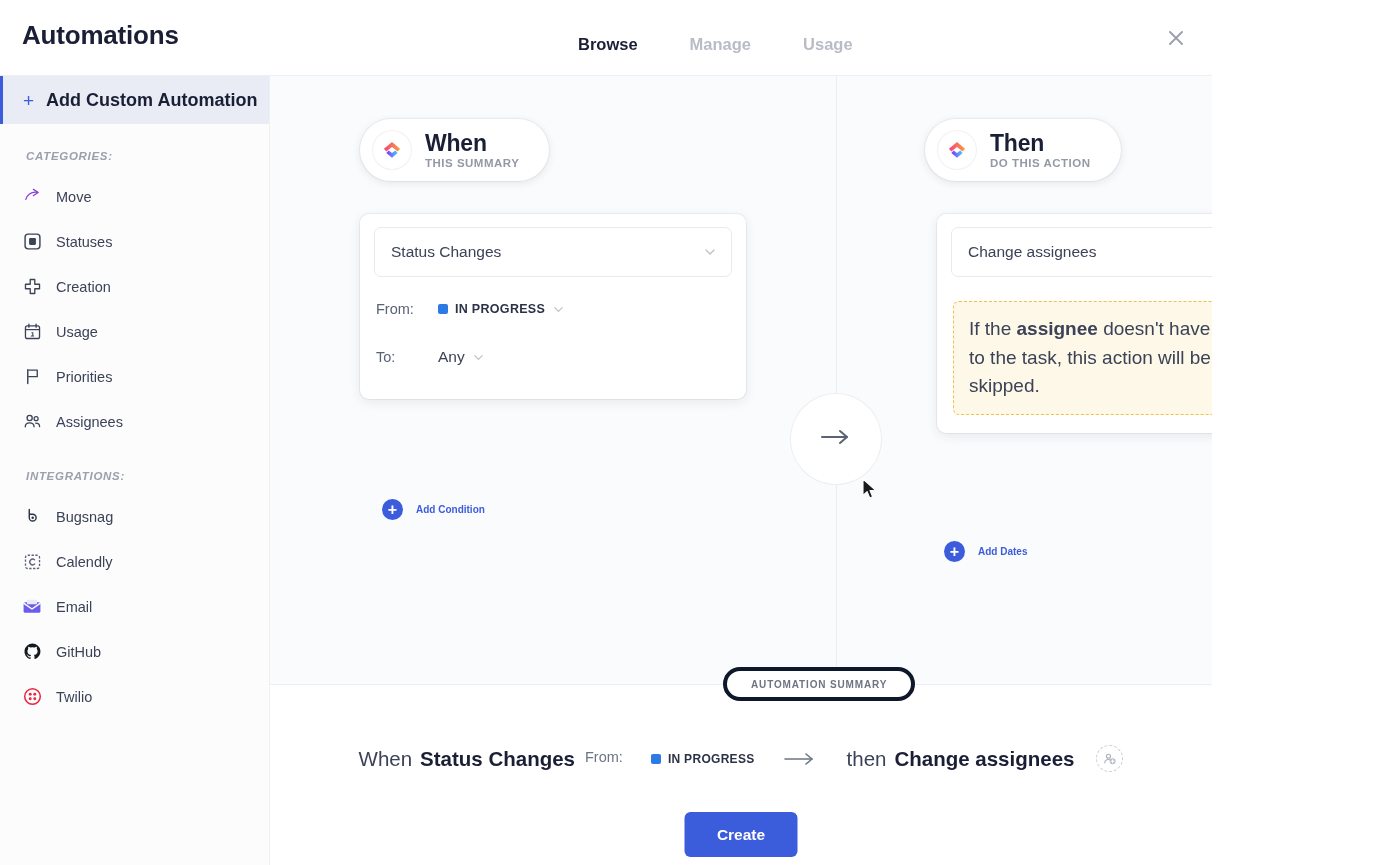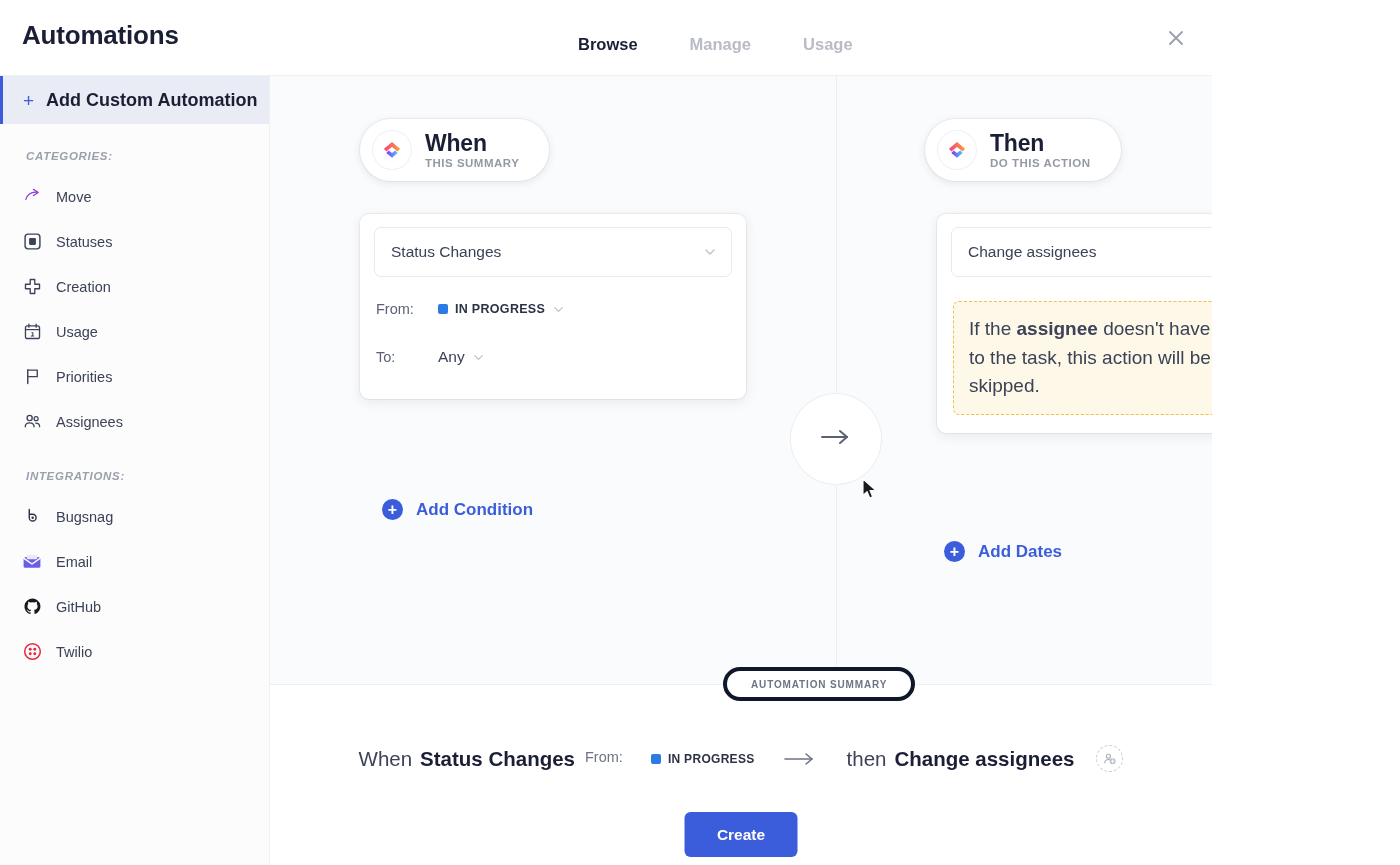--- a/index.html
+++ b/index.html
@@ -219,21 +219,21 @@
   }
   .add-cond { left: 112px; top: 423px; }
   .add-act  { left: 674px; top: 465px; }
   .add-btn .circ {
     width: 21px; height: 21px; border-radius: 50%;
     background: #3c5ddb;
     display: flex; align-items: center; justify-content: center;
     color: #fff; font-size: 16px; font-weight: 700; line-height: 1;
   }
   .add-btn .add-lbl {
-    font-size: 17px; font-weight: 700; color: #3c5ddb;
+    font-size: 10px; font-weight: 700; color: #3c5ddb;
   }
 
   
   .connector {
     position: absolute; left: 521px; top: 318px;
     width: 90px; height: 90px; border-radius: 50%;
     background: #ffffff;
     box-shadow: 0 0 0 1px #eceef2;
     display: flex; align-items: center; justify-content: center;
   }
@@ -398,20 +398,29 @@
       <div class="nav-item">
         <span class="nav-icon">
           <svg width="19" height="19" viewBox="0 0 20 20" fill="none">
             <path d="M6.6 2.6 v8.6 a3.6 3.6 0 1 0 3.6-3.6 h-3.6" stroke="#2c3246" stroke-width="1.5" stroke-linecap="round" fill="none"></path>
             <circle cx="10.2" cy="11.2" r="1.3" fill="#2c3246"></circle>
           </svg>
         </span>
         <span>Bugsnag</span>
       </div>
 
+      <div class="nav-item">
+        <span class="nav-icon">
+          <svg width="19" height="19" viewBox="0 0 20 20" fill="none">
+            <rect x="2.6" y="3.4" width="14.8" height="14" rx="2.4" stroke="#5b6275" stroke-width="1.4" stroke-dasharray="2.4 1.6"></rect>
+            <path d="M12.2 8.3 a3 3 0 1 0 0 4.4" stroke="#5b6275" stroke-width="1.4" stroke-linecap="round" fill="none"></path>
+          </svg>
+        </span>
+        <span>Calendly</span>
+      </div>
 
       <div class="nav-item">
         <span class="nav-icon">
           <svg width="20" height="20" viewBox="0 0 20 20" fill="none">
             <rect x="1.6" y="5.2" width="16.8" height="10.6" rx="1.6" fill="#6c5ce7"></rect>
             <path d="M1.6 6.2 L10 12 L18.4 6.2" stroke="#ffffff" stroke-width="1.5" fill="none" stroke-linejoin="round"></path>
             <rect x="5" y="2.8" width="10" height="4.4" rx="0.8" fill="#e9eaf6"></rect>
           </svg>
         </span>
         <span>Email</span>

